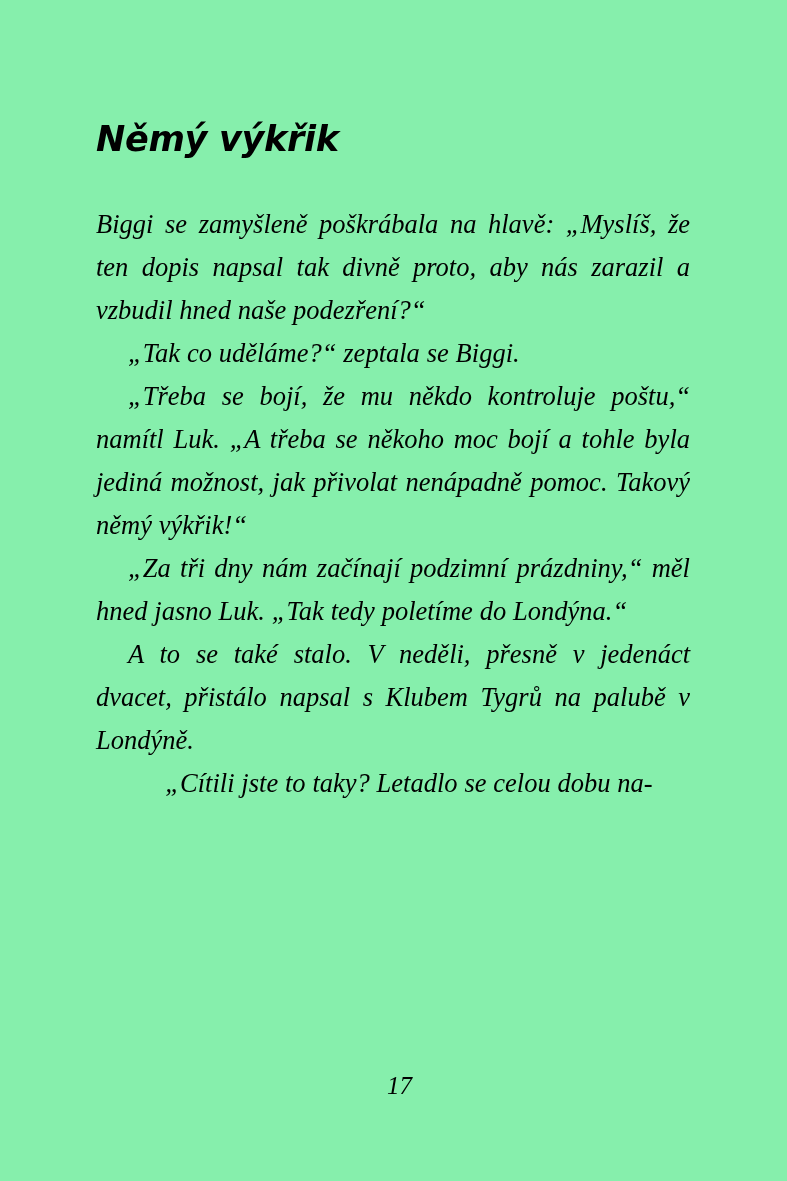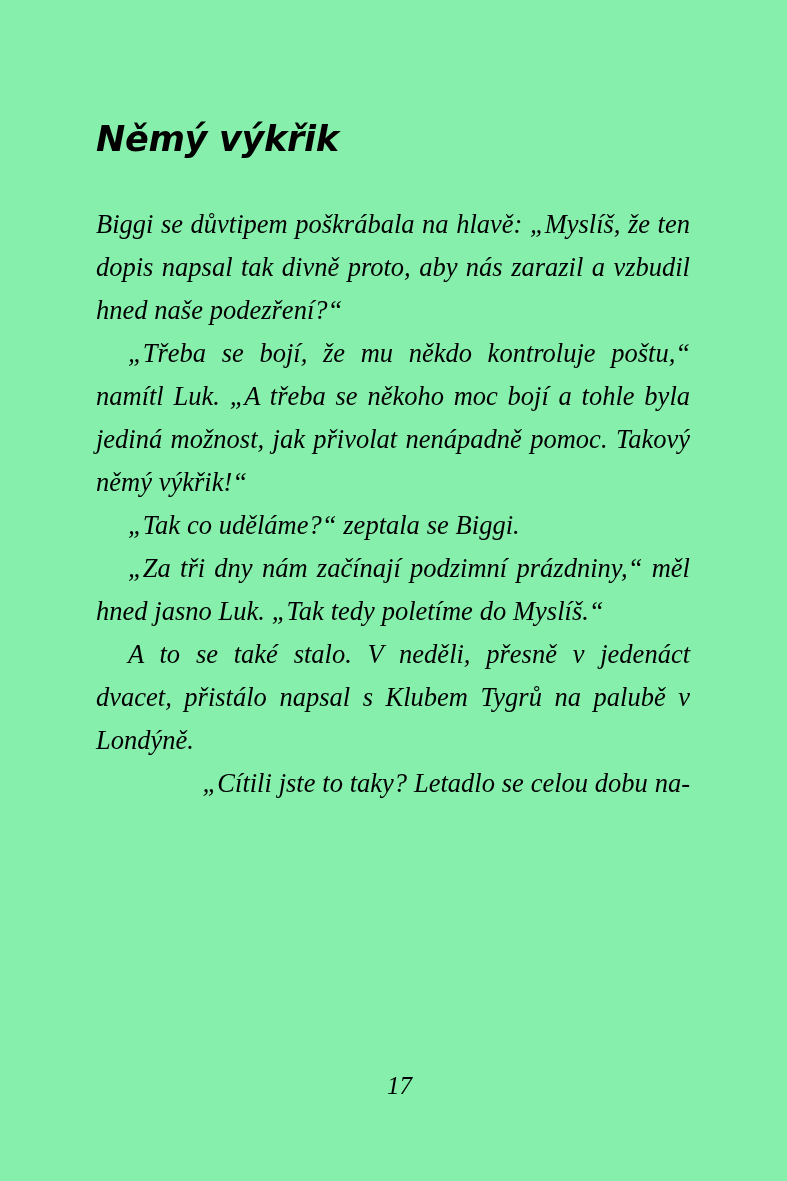--- a/index.html
+++ b/index.html
@@ -39,41 +39,41 @@
     line-height: 43px;
     text-align: justify;
     text-justify: inter-word;
     word-spacing: 0.2px;
     hyphens: manual;
   }
   .body-text p.indent {
     text-indent: 32px;
   }
   .body-text p.last {
-    text-align: right;
+    text-align: center;
   }
   .page-number {
     position: absolute;
     left: 12px;
     right: 0;
     top: 1072px;
     text-align: center;
     font-size: 25px;
     font-family: "Liberation Serif", serif;
   }
 </style>
 </head>
 <body>
 
 <div class="page">
   <div class="content">
     <h1 class="chapter-title">Němý výkřik</h1>
     <div class="body-text">
-      <p>Biggi se důvtipem poškrábala na hlavě: „Myslíš, že ten dopis napsal tak divně proto, aby nás zarazil a vzbudil hned naše podezření?“</p>
+      <p>Biggi se zamyšleně poškrábala na hlavě: „Myslíš, že ten dopis napsal tak divně proto, aby nás zarazil a vzbudil hned naše podezření?“</p>
+      <p class="indent">„Tak co uděláme?“ zeptala se Biggi.</p>
       <p class="indent">„Třeba se bojí, že mu někdo kontroluje poštu,“ namítl Luk. „A třeba se někoho moc bojí a tohle byla jediná možnost, jak přivolat nenápadně pomoc. Takový němý výkřik!“</p>
-      <p class="indent">„Tak co uděláme?“ zeptala se Biggi.</p>
-      <p class="indent">„Za tři dny nám začínají podzimní prázdniny,“ měl hned jasno Luk. „Tak tedy poletíme do Myslíš.“</p>
+      <p class="indent">„Za tři dny nám začínají podzimní prázdniny,“ měl hned jasno Luk. „Tak tedy poletíme do Londýna.“</p>
       <p class="indent">A to se také stalo. V neděli, přesně v jedenáct dvacet, přistálo napsal s Klubem Tygrů na palubě v Londýně.</p>
       <p class="indent last">„Cítili jste to taky? Letadlo se celou dobu na-</p>
     </div>
   </div>
   <div class="page-number">17</div>
 </div>
 
 </body></html>

